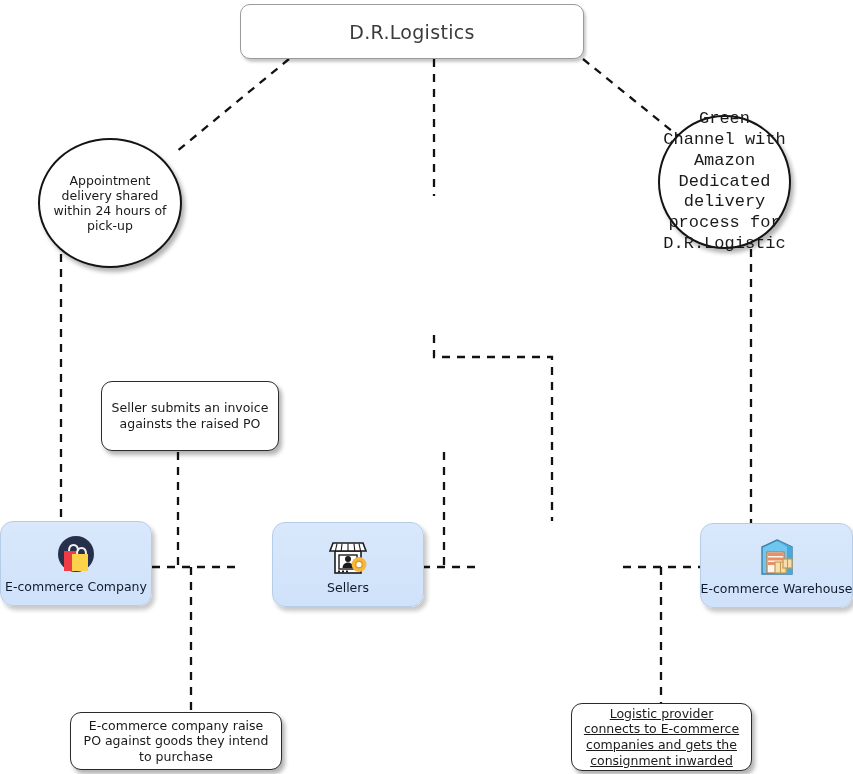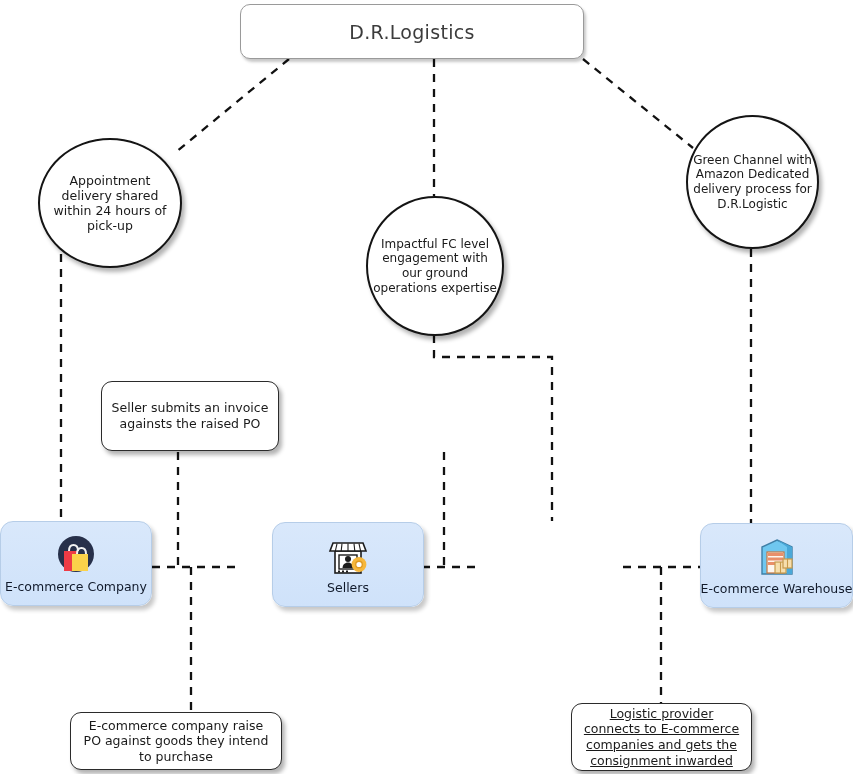--- a/index.html
+++ b/index.html
@@ -86,25 +86,22 @@
   </svg>
 
   <div class="node title-card" style="left:240px;top:4px;width:344px;height:55px;">
     <span>D.R.Logistics</span>
   </div>
 
   <div class="node circle" style="left:38px;top:138px;width:144px;height:130px;font-size:12.5px;">
     <span class="ctext">Appointment delivery shared within 24 hours of pick-up</span>
   </div>
 
-  <div class="node circle" style="left:366px;top:196px;width:138px;height:140px;font-size:12px;">
-    <span class="ctext">Impactful FC level engagement with our ground operations expertise</span>
-  </div>
 
-  <div class="node circle" style="left:686px;top:115px;width:133px;height:134px;font-size:12px;">
+  <div class="node circle" style="left:658px;top:115px;width:133px;height:134px;font-size:17px;font-family:Liberation Mono, monospace;">
     <span class="ctext">Green Channel with Amazon Dedicated delivery process for D.R.Logistic</span>
   </div>
 
   <div class="node note" style="left:101px;top:381px;width:178px;height:70px;font-size:12.5px;padding:0 8px;">
     <span>Seller submits an invoice againsts the raised PO</span>
   </div>
 
 
   <div class="node note" style="left:70px;top:712px;width:212px;height:58px;font-size:12.5px;padding:12px 8px;">
     <span>E-commerce company raise PO against goods they intend to purchase</span>

